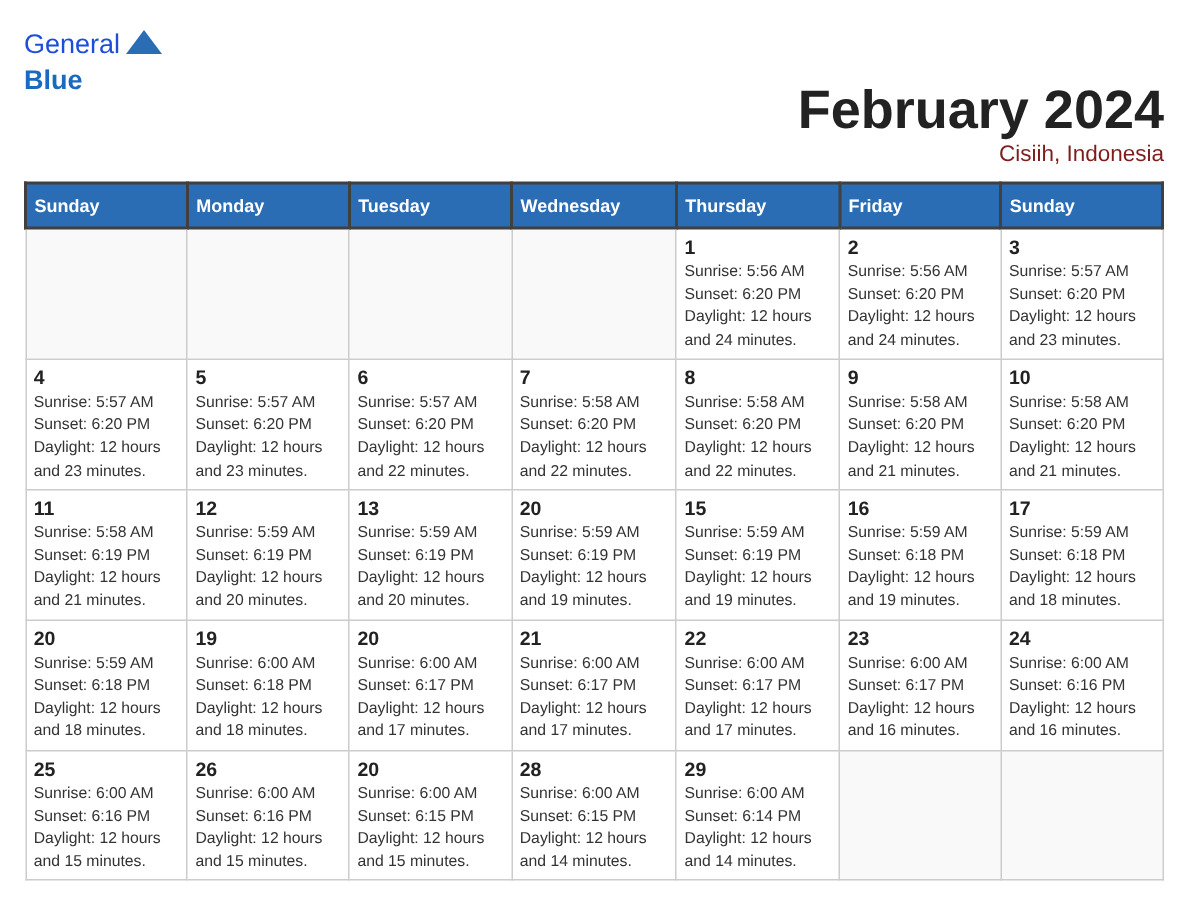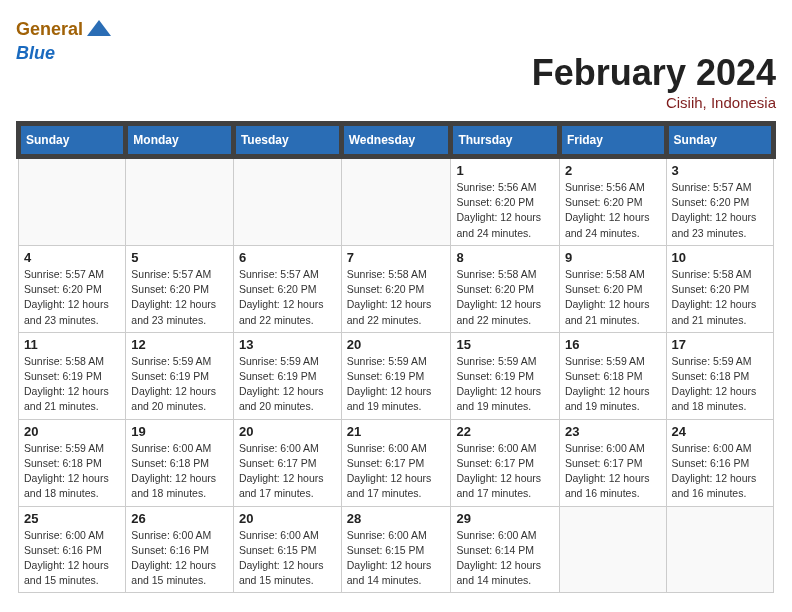--- a/index.html
+++ b/index.html
@@ -15,30 +15,29 @@
       justify-content: space-between;
       align-items: flex-start;
       margin-bottom: 10px;
     }
     .logo {
       display: flex;
       align-items: center;
     }
     .logo-text-general {
       font-size: 18px;
-      font-weight: bold;
-      color: #a16207;
+      font-weight: normal;
+      color: #1d4ed8;
       line-height: 1.1;
     }
     .logo-text-blue {
       font-size: 18px;
       font-weight: bold;
       color: #1a6abf;
       line-height: 1.1;
-      font-style: italic;
     }
     .logo-icon {
       width: 28px;
       height: 28px;
       margin-left: 2px;
     }
     .title-area {
       text-align: right;
       margin-top: 36px;
     }
@@ -55,21 +54,21 @@
       width: 100%;
       border-collapse: collapse;
       font-size: 11px;
     }
     .calendar thead tr th {
       background-color: #2a6db5;
       color: #fff;
       padding: 7px 5px;
       text-align: left;
       font-size: 12px;
-      border: 5px solid #404040;
+      border: 2px solid #404040;
     }
     .calendar tbody tr td {
       border: 1px solid #ccc;
       vertical-align: top;
       padding: 4px 5px;
       width: 113px;
       min-height: 80px;
       background: #fff;
     }
     .calendar tbody tr td.empty {

